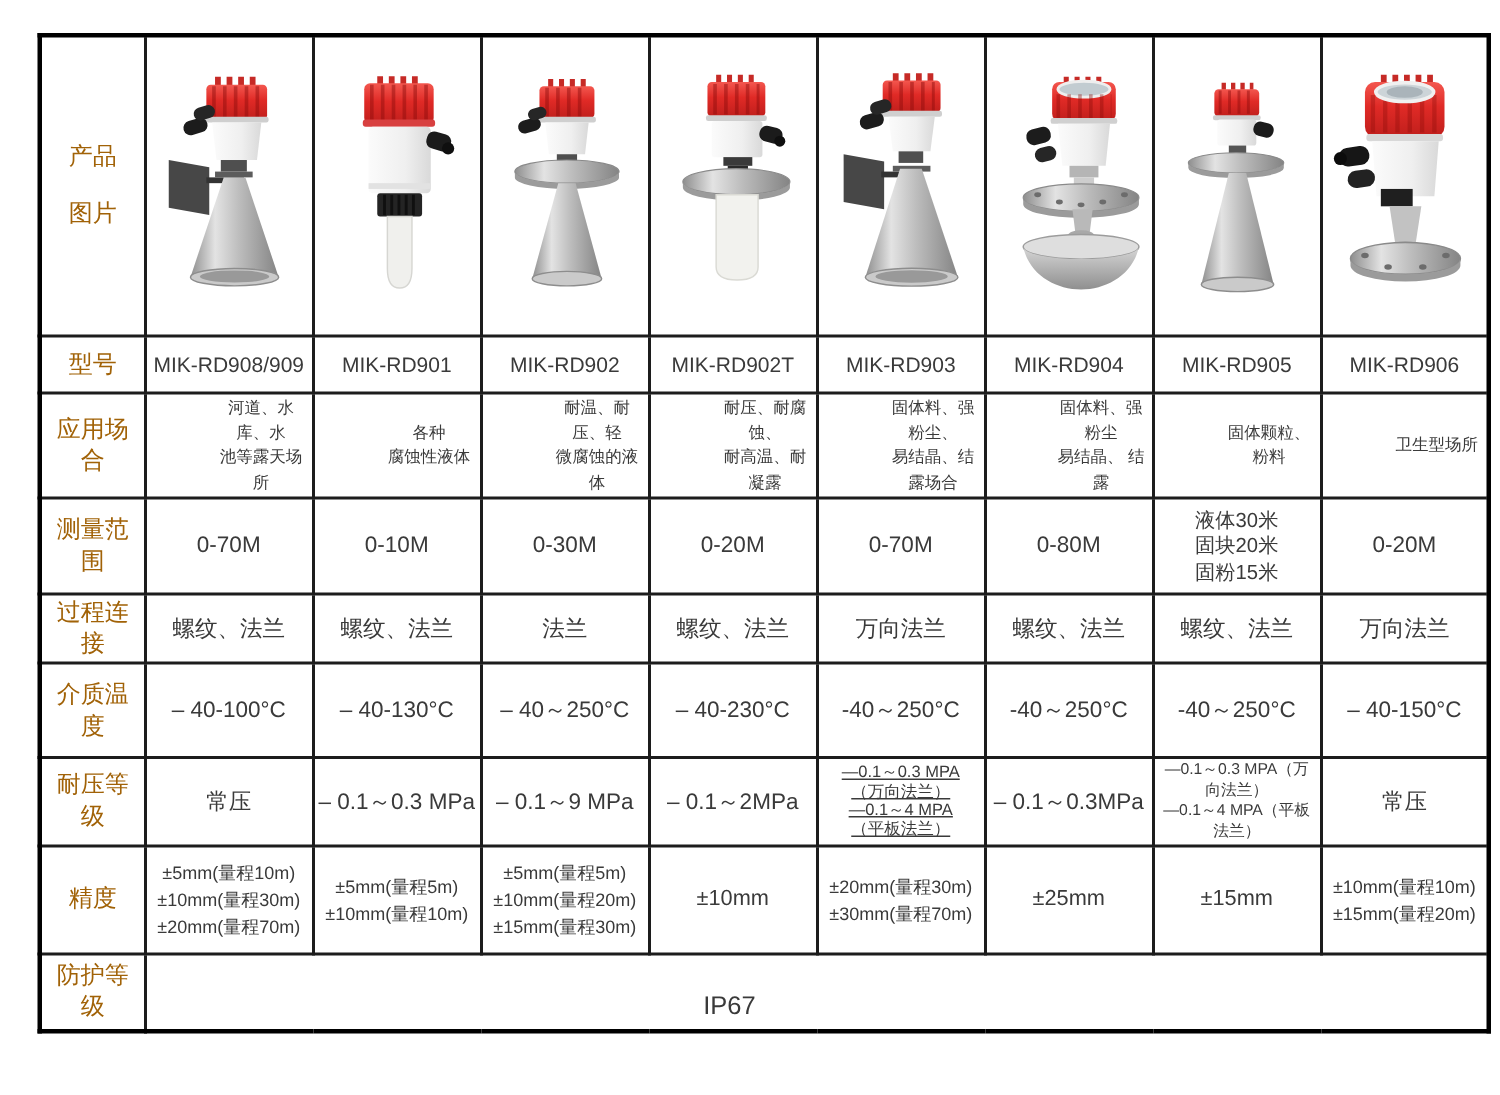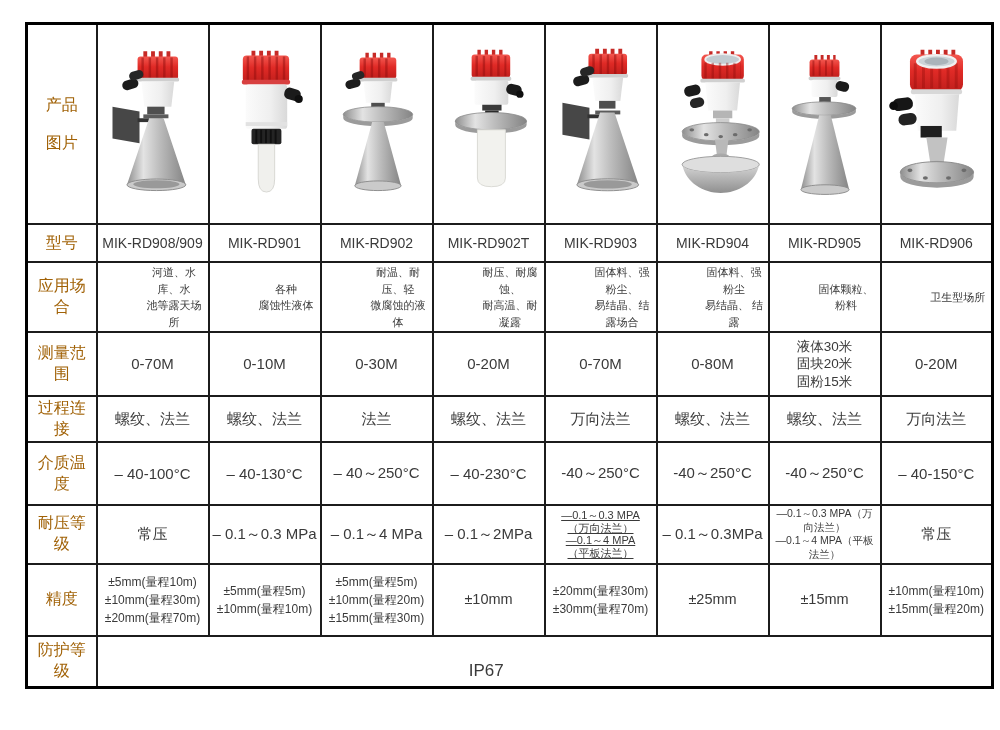--- a/index.html
+++ b/index.html
@@ -298,21 +298,21 @@
       <td>-40～250°C</td>
       <td>-40～250°C</td>
       <td>-40～250°C</td>
       <td>– 40-150°C</td>
     </tr>
 
     <tr class="r-press">
       <th>耐压等级</th>
       <td>常压</td>
       <td>– 0.1～0.3 MPa</td>
-      <td>– 0.1～4 MPa</td>
+      <td>– 0.1～9 MPa</td>
       <td>– 0.1～2MPa</td>
       <td class="press-4line">—0.1～0.3 MPA
 （万向法兰）
 —0.1～4 MPA
 （平板法兰）</td>
       <td>– 0.1～0.3MPa</td>
       <td class="press-2line">—0.1～0.3 MPA（万向法兰）
 —0.1～4 MPA（平板法兰）</td>
       <td>常压</td>
     </tr>

